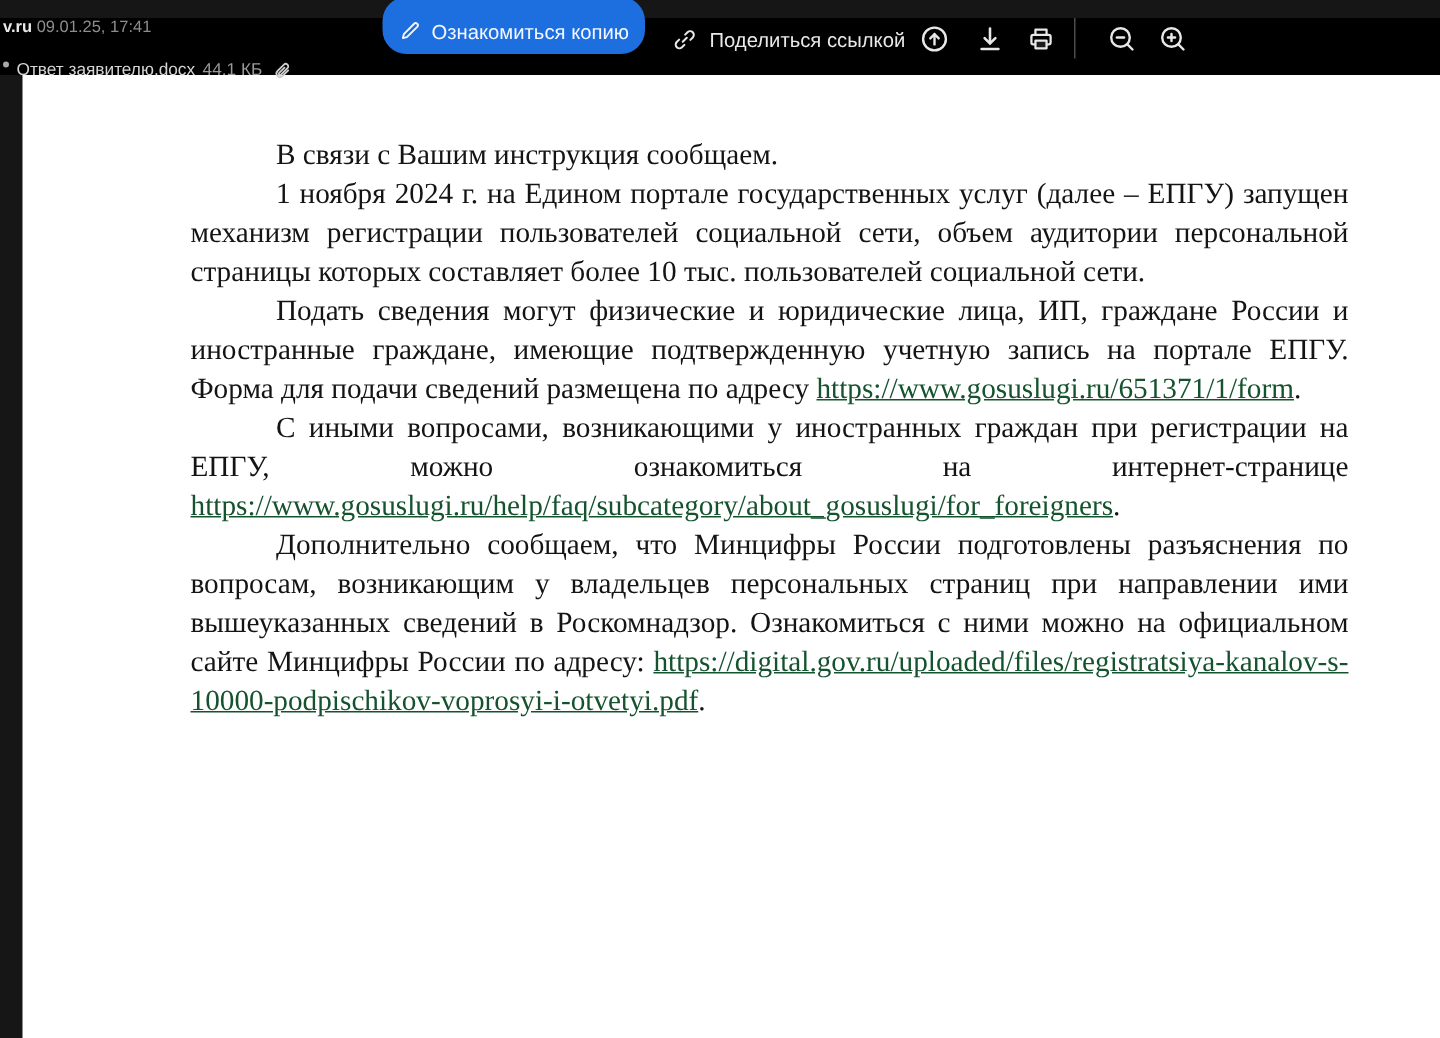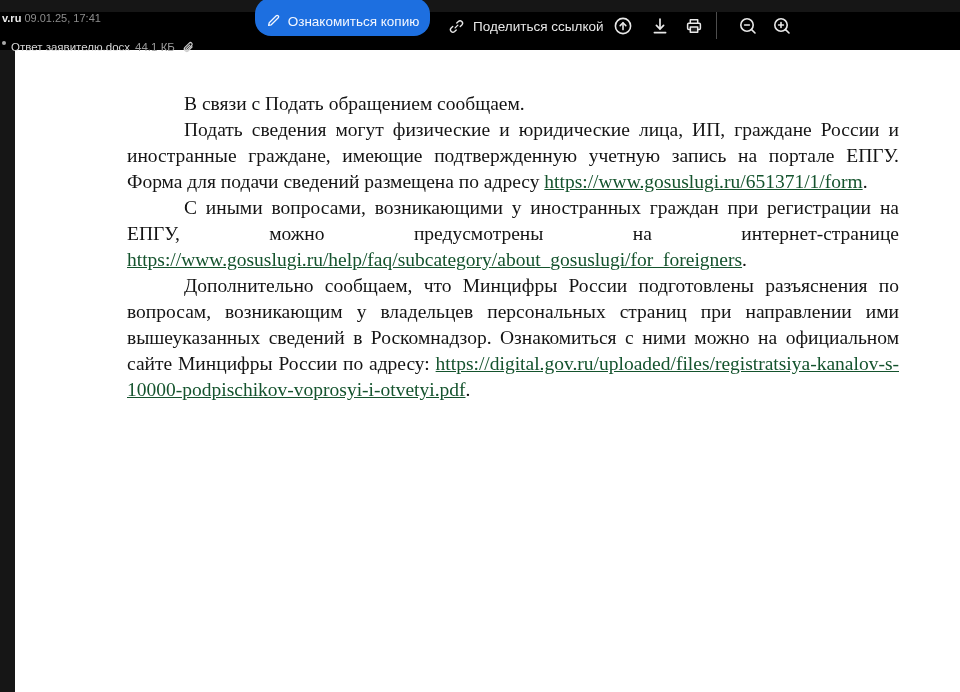--- a/index.html
+++ b/index.html
@@ -132,18 +132,19 @@
       <path d="M13.6 13.6 L17 17"></path>
       <path d="M6.6 9 H11.4 M9 6.6 V11.4"></path>
     </svg>
   </button>
 
 </div>
 
 <div class="page">
   <div class="partial-ref">№ 02-4Т-85318-91ПИ/31.12.2024</div>
   <div class="doc-body">
-      <p><span>В связи с Подать обращением сообщаем.</span></p>
+      <p><span>В связи с Вашим инструкция сообщаем.</span></p>
+      <p><span>1 ноября 2024 г. на Едином портале государственных услуг (далее – ЕПГУ) запущен механизм регистрации пользователей социальной сети, объем аудитории персональной страницы которых составляет более 10 тыс. пользователей социальной сети.</span></p>
       <p><span>Подать сведения могут физические и юридические лица, ИП, граждане России и иностранные граждане, имеющие подтвержденную учетную запись на портале ЕПГУ. Форма для подачи сведений размещена по адресу </span><a href="#" class="doc-link">https://www.gosuslugi.ru/651371/1/form</a><span>.</span></p>
-      <p><span>С иными вопросами, возникающими у иностранных граждан при регистрации на ЕПГУ, можно предусмотрены на интернет-странице </span><a href="#" class="doc-link">https://www.gosuslugi.ru/help/faq/subcategory/about_gosuslugi/for_foreigners</a><span>.</span></p>
+      <p><span>С иными вопросами, возникающими у иностранных граждан при регистрации на ЕПГУ, можно ознакомиться на интернет-странице </span><a href="#" class="doc-link">https://www.gosuslugi.ru/help/faq/subcategory/about_gosuslugi/for_foreigners</a><span>.</span></p>
       <p><span>Дополнительно сообщаем, что Минцифры России подготовлены разъяснения по вопросам, возникающим у владельцев персональных страниц при направлении ими вышеуказанных сведений в Роскомнадзор. Ознакомиться с ними можно на официальном сайте Минцифры России по адресу: </span><a href="#" class="doc-link">https://digital.gov.ru/uploaded/files/registratsiya-kanalov-s-10000-podpischikov-voprosyi-i-otvetyi.pdf</a><span>.</span></p>
     </div>
 </div>
 
 </body></html>

